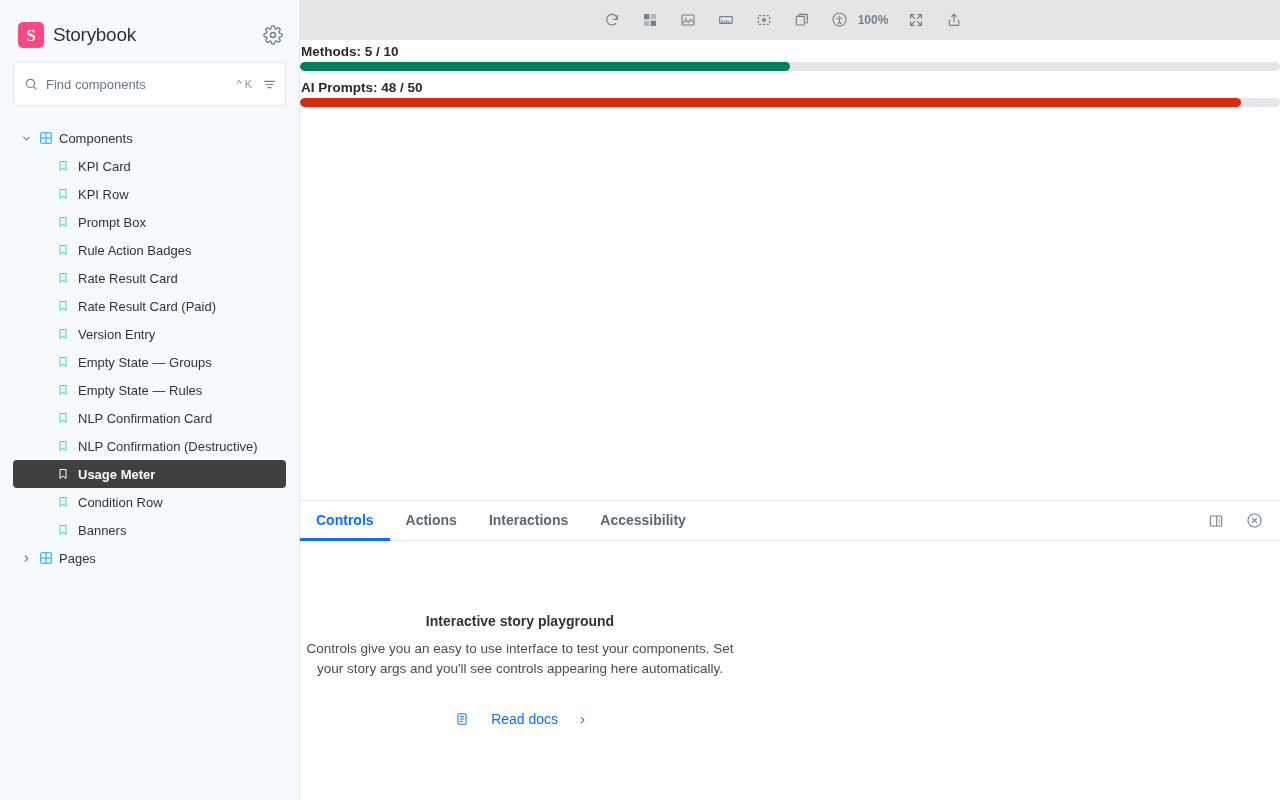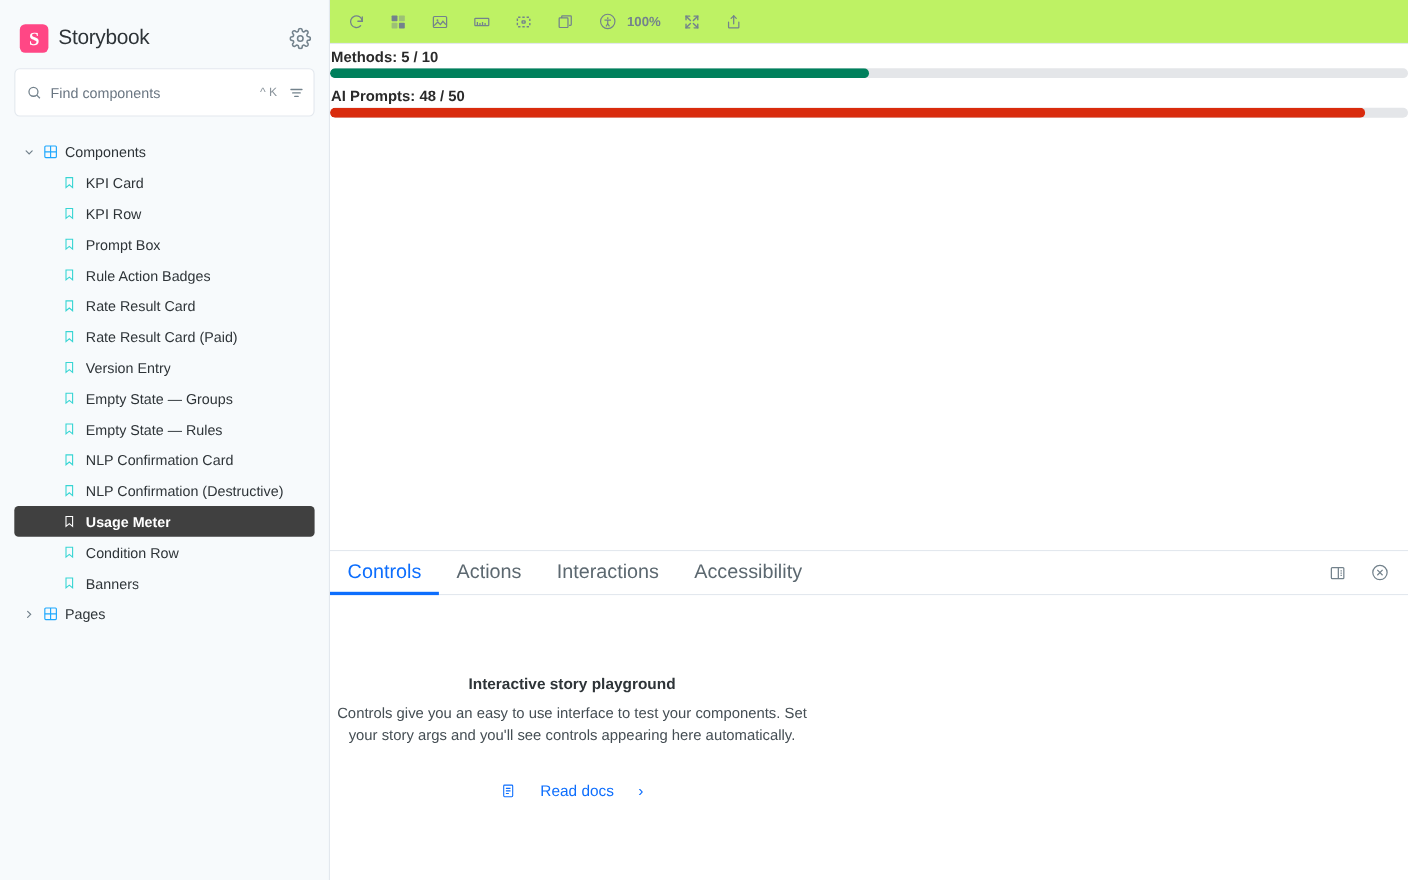--- a/index.html
+++ b/index.html
@@ -71,22 +71,22 @@
   .node.selected .bm { color: #ffffff; }
   .node-label { white-space: nowrap; overflow: hidden; text-overflow: ellipsis; }
 
   
   .main { flex: 1 1 auto; display: flex; flex-direction: column; height: 800px;
           min-width: 0; background: #fff; }
 
   .toolbar {
     height: 40px; flex: 0 0 40px;
     border-bottom: 1px solid #e3e8ee;
-    display: flex; align-items: center; justify-content: flex-start;
-    padding: 0 24px 0 10px; background: #bef264;
+    display: flex; align-items: center; justify-content: center;
+    padding: 0 24px 0 10px; background: #e5e5e5;
   }
   .tb-group { display: flex; align-items: center; gap: 10px; }
   .tb-btn {
     width: 28px; height: 28px; display: flex; align-items: center;
     justify-content: center; color: #73828c; cursor: pointer; border-radius: 4px;
   }
   .zoom-label { font-size: 12px; font-weight: bold; color: #73828c; padding: 0 4px; cursor: pointer; }
 
   
   .preview { flex: 1 1 auto; background: #ffffff; overflow: hidden; position: relative; }
@@ -106,21 +106,21 @@
   .panel { flex: 0 0 300px; height: 300px; border-top: 1px solid #e3e8ee;
            display: flex; flex-direction: column; background: #fff; }
   .panel-bar {
     height: 40px; flex: 0 0 40px; border-bottom: 1px solid #e3e8ee;
     display: flex; align-items: stretch; justify-content: space-between;
     padding: 0 12px 0 0;
   }
   .tabs { display: flex; align-items: stretch; }
   .tab {
     display: flex; align-items: center; padding: 0 16px;
-    font-size: 18px; font-weight: normal; color: #5c6870;
+    font-size: 14px; font-weight: bold; color: #5c6870;
     cursor: pointer; border-bottom: 3px solid transparent; margin-bottom: -1px;
   }
   .tab.active { color: #0d6efd; border-bottom-color: #0d6efd; }
   .panel-actions { display: flex; align-items: center; gap: 10px; }
 
   .panel-body { flex: 1 1 auto; display: flex; align-items: flex-start;
                 justify-content: flex-start; padding-top: 72px; }
   .empty { text-align: center; max-width: 440px; }
   .empty-title { font-size: 14px; font-weight: bold; color: #2e3438; margin-bottom: 10px; }
   .empty-text { font-size: 13.5px; color: #454e54; line-height: 20px; }

